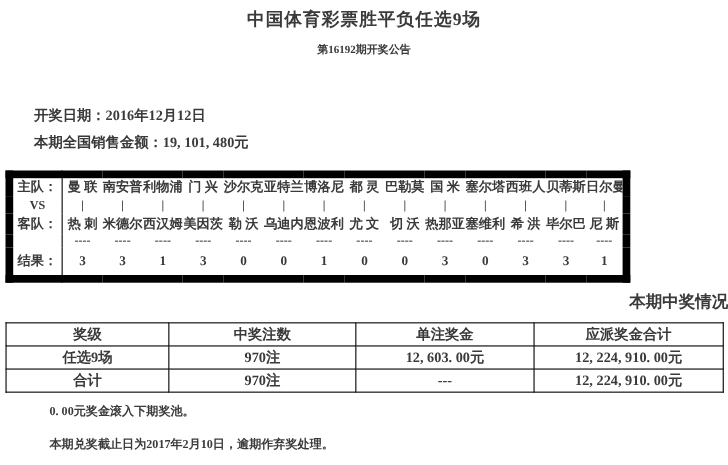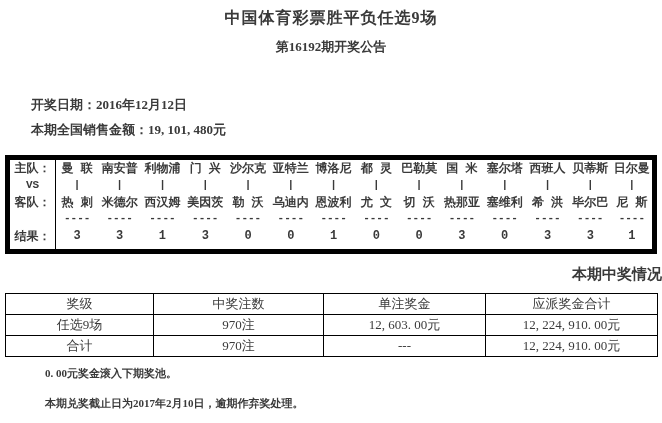--- a/index.html
+++ b/index.html
@@ -11,33 +11,32 @@
     font-weight: bold;
     color: #3a3a3a;
   }
   .abs { position: absolute; }
   .title {
     top: 8px; left: 0; width: 662px;
     text-align: center; font-size: 16px; letter-spacing: 1px;
   }
   .subtitle {
     top: 38px; left: 0; width: 662px;
-    text-align: center; font-size: 13px;
+    text-align: center; font-size: 10px;
   }
   .info-line { left: 31px; font-size: 13px; }
   .info1 { top: 96px; }
   .info2 { top: 121px; }
 
   
   #match-grid {
-    top: 155px; left: 5px; width: 652px; height: 96px;
+    top: 155px; left: 5px; width: 568px; height: 96px;
     border-collapse: collapse; table-layout: fixed;
-    border: 5px solid #000000;
+    border: 7px solid #000000;
     font-size: 12px;
-    font-family: Liberation Mono, monospace;
   }
   #match-grid td {
     text-align: center; padding: 0; vertical-align: middle;
     white-space: pre; overflow: hidden;
   }
   #match-grid td.lbl { border-right: 1px solid #000; }
   #match-grid tr.r-home td { height: 20px; }
   #match-grid tr.r-vs td { height: 15px; font-size: 11px; }
   #match-grid tr.r-away td { height: 19px; }
   #match-grid tr.r-dash td { height: 12px; font-size: 11px; letter-spacing: 0; }
@@ -49,21 +48,21 @@
   }
 
   
   #prize-table {
     top: 293px; left: 5px; width: 652px;
     border-collapse: collapse; table-layout: fixed;
     font-size: 13px;
   }
   #prize-table th, #prize-table td {
     border: 1px solid #000; height: 21px;
-    font-weight: normal; padding: 0 3px;
+    font-weight: bold; padding: 0 3px;
     white-space: pre; overflow: hidden;
   }
   #prize-table th { text-align: center; }
   #prize-table td.c-level { text-align: center; }
   #prize-table td.c-num { text-align: center; }
 
   .foot-line { left: 45px; font-size: 11px; }
   .foot1 { top: 366px; }
   .foot2 { top: 396px; }
 </style>

